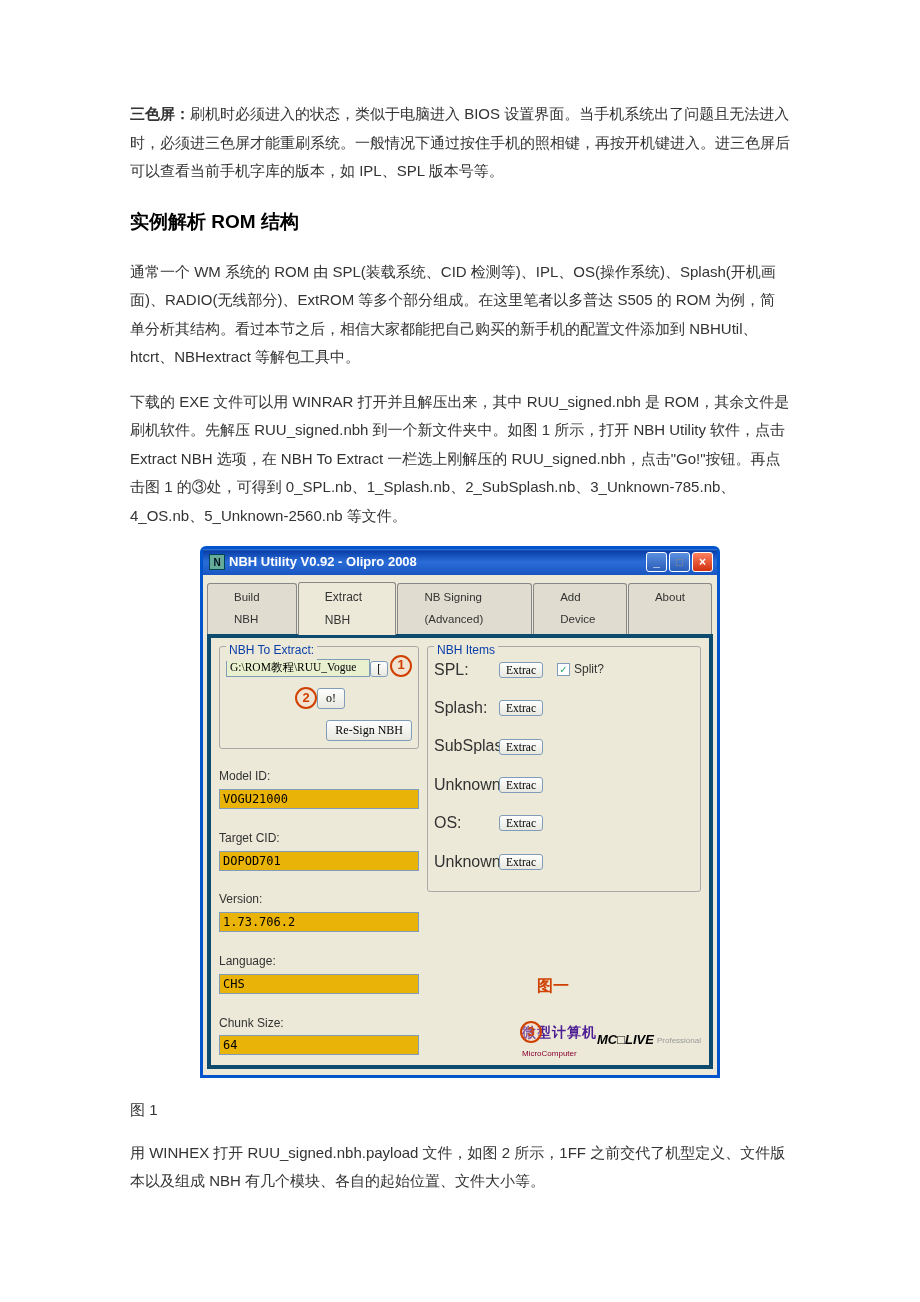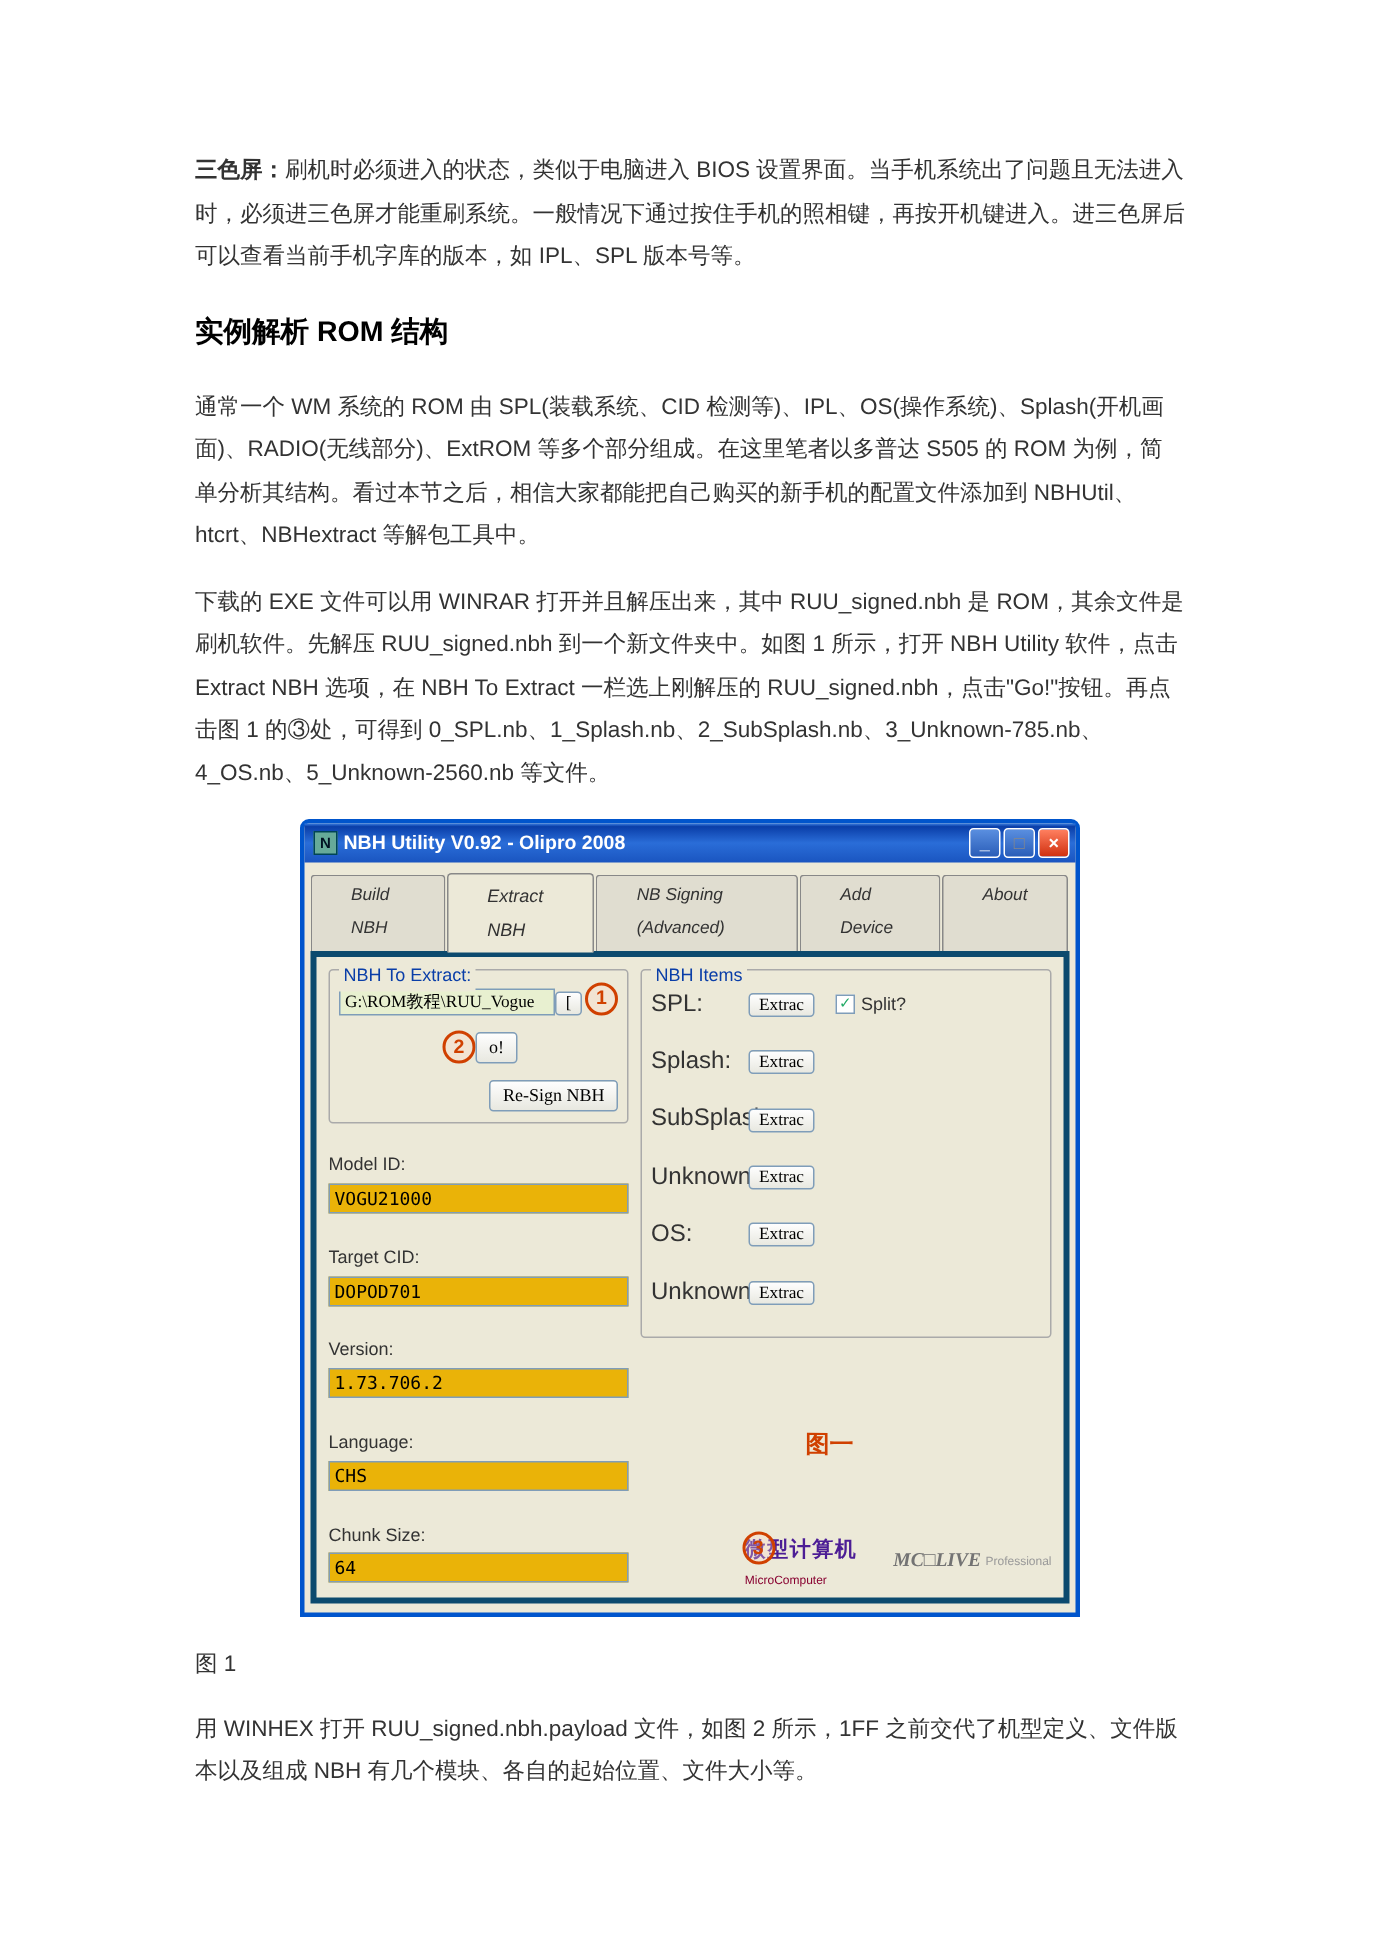--- a/index.html
+++ b/index.html
@@ -13,21 +13,21 @@
 .titlebar { height: 26px; background: linear-gradient(to bottom, #3a7ddf 0%, #0a3ea8 8%, #2a6dd8 50%, #1a55c0 100%); display: flex; align-items: center; padding: 0 4px 0 6px; color: #fff; font-weight: bold; font-size: 13px; }
 .titlebar .title-icon { width: 16px; height: 16px; background: #6a9; border: 1px solid #045; margin-right: 4px; display: flex; align-items: center; justify-content: center; font-size: 10px; color: #012; }
 .titlebar .title-text { flex: 1; }
 .titlebar .win-btns { display: flex; gap: 2px; }
 .titlebar .win-btn { width: 21px; height: 20px; border: 1px solid #fff; border-radius: 3px; display: flex; align-items: center; justify-content: center; font-weight: bold; font-size: 12px; }
 .titlebar .win-btn.min { background: linear-gradient(#5a8fe0, #2a5db8); color: #fff; }
 .titlebar .win-btn.max { background: linear-gradient(#5a8fe0, #2a5db8); color: #888; }
 .titlebar .win-btn.close { background: linear-gradient(#ff8060, #d03010); color: #fff; }
 
 .tabs-row { display: flex; margin: 6px 4px 0 4px; position: relative; }
-.tab { padding: 3px 26px; border: 1px solid #888; border-bottom: none; background: #ece9d8; border-radius: 3px 3px 0 0; font-size: 12px; margin-right: 1px; position: relative; font-style: italic; }
+.tab { padding: 3px 26px; border: 1px solid #888; border-bottom: none; background: #ece9d8; border-radius: 3px 3px 0 0; font-size: 12px; margin-right: 1px; position: relative; }
 .tab.active { background: #ece9d8; border-color: #888; z-index: 2; top: 1px; }
 .tab.inactive { background: #e0ddd0; top: 2px; font-size: 11.5px; }
 .tab-body { border: 4px solid #0c4a6e; margin: 0 4px 6px 4px; padding: 8px; display: flex; background: #ece9d8; min-height: 360px; position: relative; }
 
 .left-col { width: 200px; }
 .right-col { flex: 1; padding-left: 8px; }
 
 .fieldset { border: 1px solid #aaa; padding: 8px 6px 6px 6px; border-radius: 3px; position: relative; margin-bottom: 6px; }
 .fieldset > .legend { position: absolute; top: -8px; left: 6px; background: #ece9d8; padding: 0 3px; font-size: 12px; color: #0a3ea8; }
 
@@ -44,24 +44,24 @@
 .items-row { display: flex; align-items: center; margin-bottom: 8px; }
 .items-row .ilabel { width: 65px; font-size: 16px; }
 .cbox { width: 13px; height: 13px; border: 1px solid #7f9db9; background: #fff; display: inline-flex; align-items: center; justify-content: center; margin-right: 4px; font-size: 10px; color: #2a6; }
 
 .caption { font-size: 15px; margin-bottom: 14px; }
 
 .footer-badge { position: absolute; bottom: 4px; right: 8px; display: flex; align-items: center; font-size: 11px; }
 .footer-badge .circ3 { position: relative; left: 20px; top: -8px; }
 .footer-badge .wxj { color: #4c1d95; font-weight: bold; font-size: 14px; letter-spacing: 1px; }
 .footer-badge .mc { font-size: 8px; color: #880030; display: block; }
-.footer-badge .live { margin-left: 24px; color: #737373; font-style: italic; font-weight: bold; font-size: 13px; font-family: Liberation Serif, serif; }
+.footer-badge .live { margin-left: 0; color: #000000; font-style: italic; font-weight: bold; font-size: 13px; }
 .footer-badge .prof { color: #999; font-size: 8px; margin-left: 3px; }
 
-.figlabel-abs { position: absolute; right: 140px; bottom: 86px; color: #d04000; font-weight: bold; font-size: 16px; }
+.figlabel-abs { position: absolute; right: 140px; bottom: 64px; color: #d04000; font-weight: bold; font-size: 16px; }
 </style>
 </head>
 <body>
 
 <p class="intro-para">
   <span class="bold-label">三色屏：</span><span>刷机时必须进入的状态，类似于电脑进入 BIOS 设置界面。当手机系统出了问题且无法进入时，必须进三色屏才能重刷系统。一般情况下通过按住手机的照相键，再按开机键进入。进三色屏后可以查看当前手机字库的版本，如 IPL、SPL 版本号等。</span>
 </p>
 
 <h2>实例解析 ROM 结构</h2>
 

